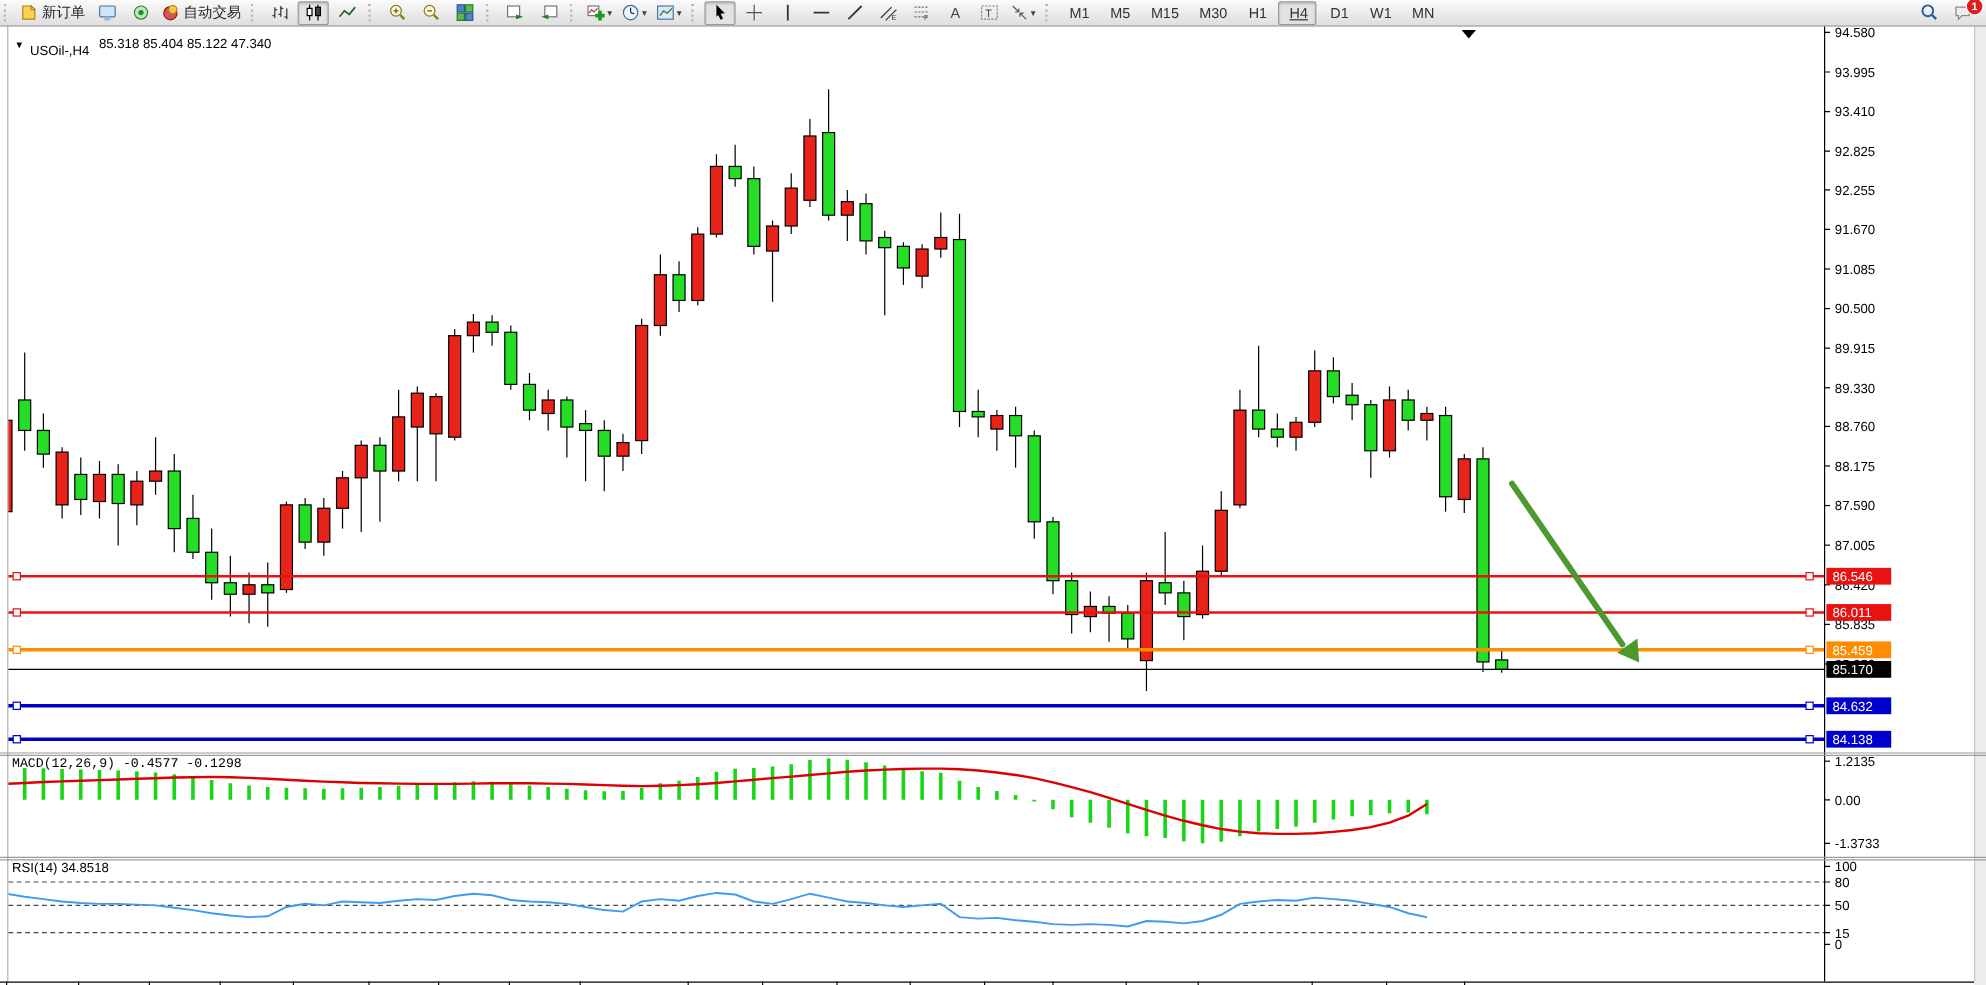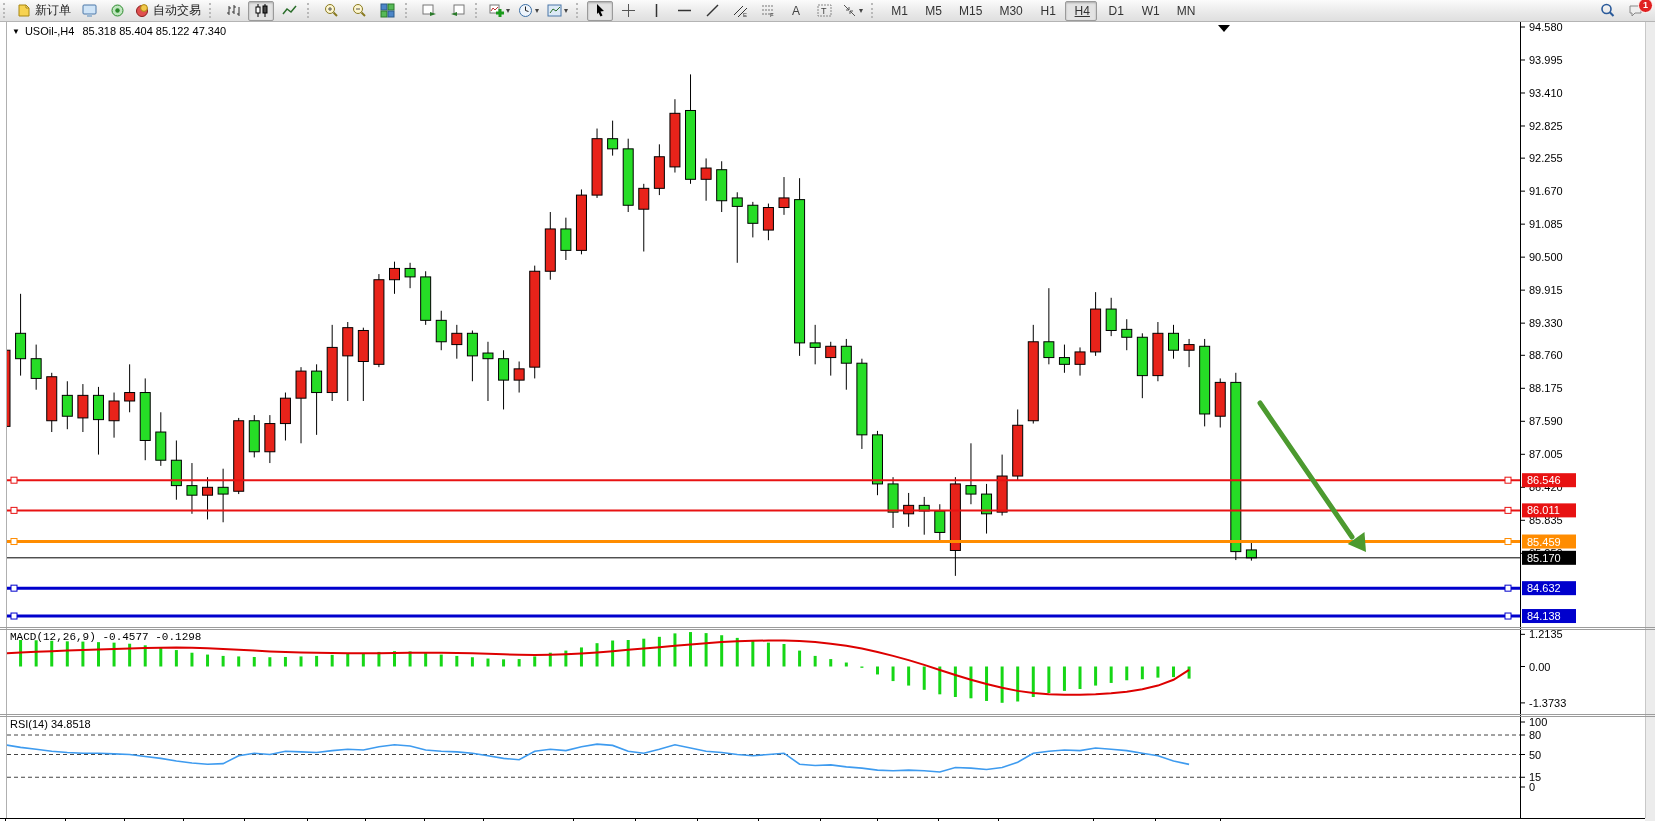--- a/index.html
+++ b/index.html
@@ -23,21 +23,21 @@
   #tb-right{margin-left:auto;display:flex;align-items:center;margin-right:6px;}
   .badge{position:absolute;top:-4px;right:-6px;width:13px;height:13px;
     border-radius:50%;background:#e02020;color:#fff;font-size:9px;line-height:13px;
     text-align:center;font-weight:bold;border:1px solid #fff;}
   
   #chartwin{position:absolute;left:0;top:21px;width:1655px;height:800px;background:#fff;}
   #chartsvg{position:absolute;left:0;top:0;}
   .overlay{position:absolute;font-size:11px;color:#000;z-index:3;white-space:nowrap;}
   #chart-title{left:12px;top:4px;display:flex;align-items:center;}
   #chart-title .tri{font-size:8px;margin-right:5px;}
-  #chart-title .sym{margin-right:8px;}
+  #chart-title .sym{margin-right:8px;margin-top:12px;}
   #macd-label{left:10px;top:610px;font-family:Liberation Mono, monospace;}
   #rsi-label{left:10px;top:697px;}
 </style>
 </head>
 <body>
 
 <div id="toolbar">
     <div class="tb-grip"></div>
     <div class="tb-group">
       <div class="tb-btn">

